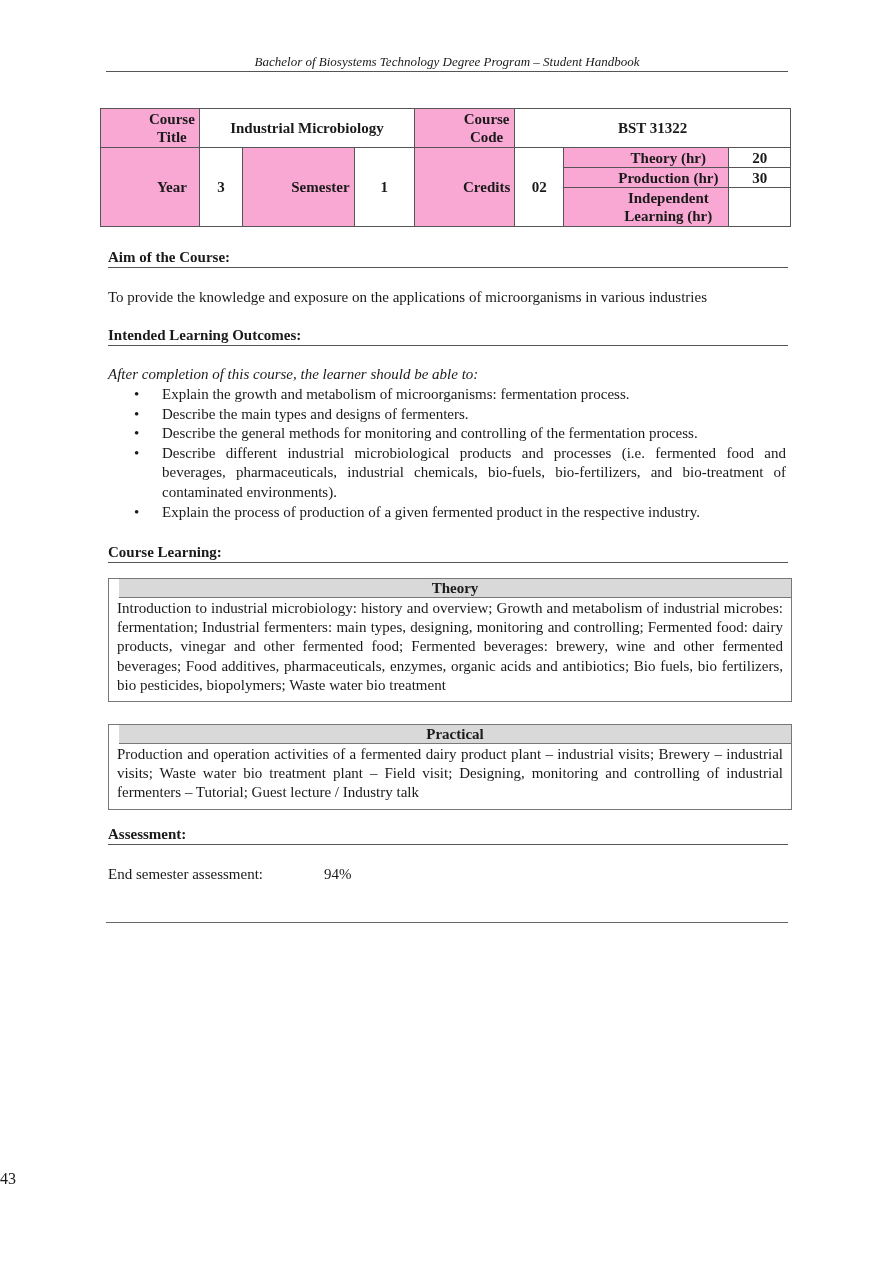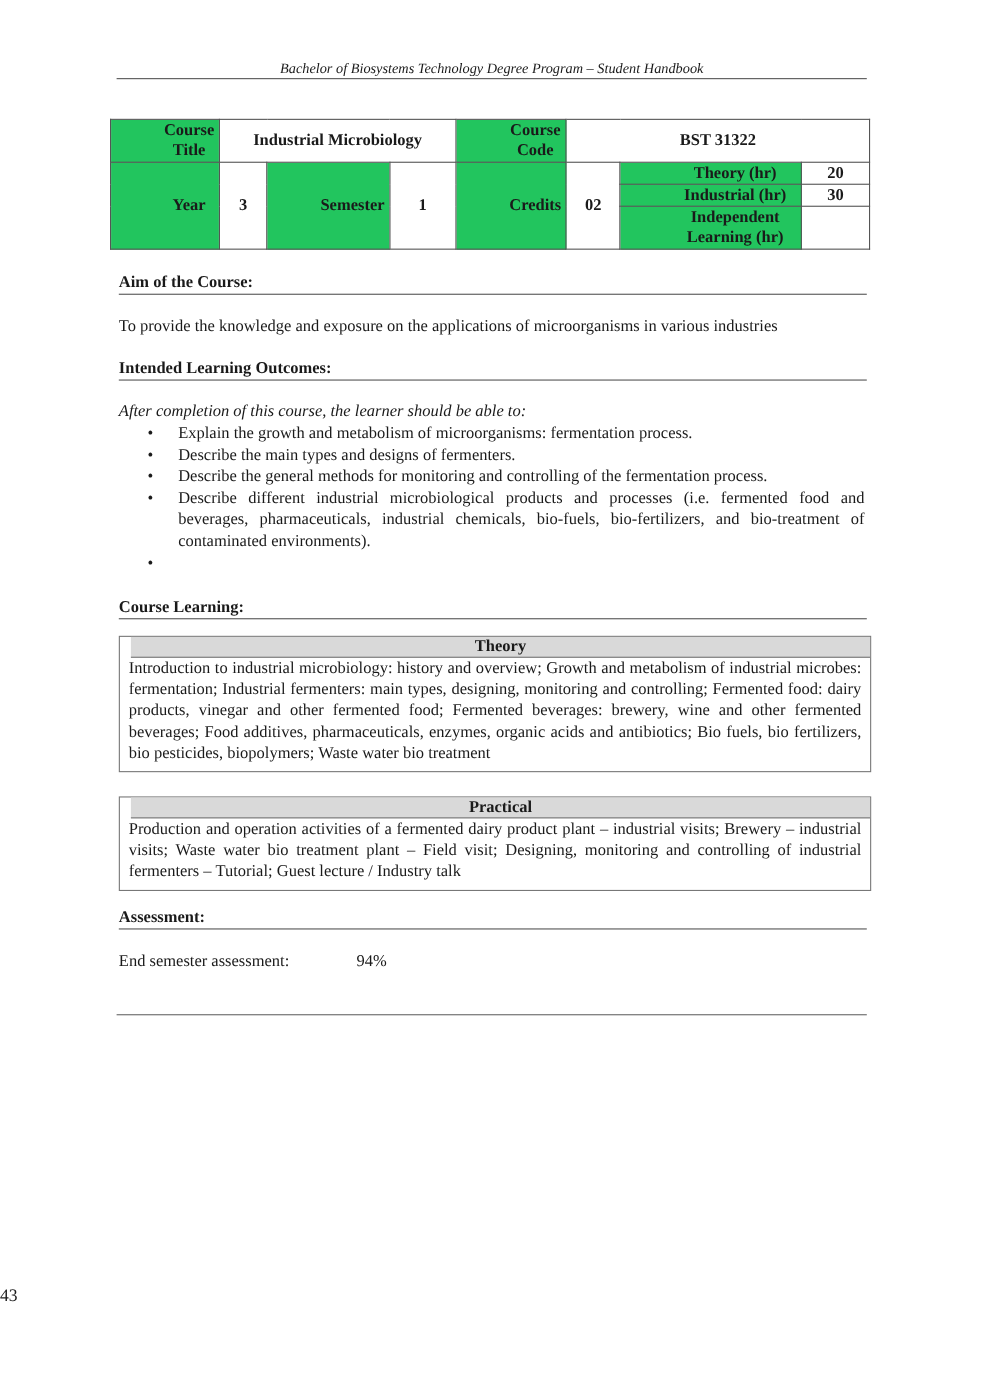--- a/index.html
+++ b/index.html
@@ -7,21 +7,21 @@
          font-family: "Liberation Serif", serif; color: #1a1a1a; }
   .running-header { position: absolute; left: 106px; top: 54px; width: 682px;
          text-align: center; font-style: italic; font-size: 13px; }
   .header-rule { position: absolute; left: 106px; top: 71px; width: 682px; height: 0;
          border-top: 1px solid #555; }
 
   table.course { position: absolute; left: 100px; top: 108px; width: 691px;
          border-collapse: collapse; font-weight: bold; font-size: 15px; }
   table.course td { border: 1px solid #555; text-align: center; vertical-align: middle;
          padding: 0 4px; line-height: 18px; }
-  table.course td.lbl { background: #22c55e; padding-left: 48px; }
+  table.course td.lbl { background: #f9a8d4; padding-left: 48px; }
 
   .section-head { position: absolute; left: 108px; width: 680px; font-weight: bold;
          font-size: 15px; border-bottom: 1px solid #555; padding-bottom: 1px; }
   .para { position: absolute; left: 108px; width: 680px; font-size: 15px; }
   .intro { position: absolute; left: 108px; top: 366px; font-style: italic; font-size: 15px; }
   ul.outcomes { position: absolute; left: 108px; top: 385px; width: 678px; margin: 0;
          padding: 0; list-style: none; font-size: 15px; line-height: 19.6px; }
   ul.outcomes li { position: relative; padding-left: 54px; text-align: justify; }
   ul.outcomes li .bullet { position: absolute; left: 26px; top: 0; }
 
@@ -67,41 +67,41 @@
     <td class="lbl" rowspan="3">Year</td>
     <td rowspan="3">3</td>
     <td class="lbl" rowspan="3">Semester</td>
     <td rowspan="3">1</td>
     <td class="lbl" rowspan="3">Credits</td>
     <td rowspan="3">02</td>
     <td class="lbl">Theory (hr)</td>
     <td>20</td>
   </tr>
   <tr style="height:20px">
-    <td class="lbl">Industrial (hr)</td>
+    <td class="lbl">Production (hr)</td>
     <td>30</td>
   </tr>
   <tr style="height:39px">
     <td class="lbl">Independent Learning (hr)</td>
     <td></td>
   </tr>
 </tbody>
   </table>
 
 <div class="section-head" style="top:249px">Aim of the Course:</div>
 <div class="para" style="top:289px">To provide the knowledge and exposure on the applications of microorganisms in various industries</div>
 
 <div class="section-head" style="top:327px">Intended Learning Outcomes:</div>
 <div class="intro">After completion of this course, the learner should be able to:</div>
 <ul class="outcomes">
   <li><span class="bullet">•</span><span>Explain the growth and metabolism of microorganisms: fermentation process.</span></li>
   <li><span class="bullet">•</span><span>Describe the main types and designs of fermenters.</span></li>
   <li><span class="bullet">•</span><span>Describe the general methods for monitoring and controlling of the fermentation process.</span></li>
   <li><span class="bullet">•</span><span>Describe different industrial microbiological products and processes (i.e. fermented food and beverages, pharmaceuticals, industrial chemicals, bio-fuels, bio-fertilizers, and bio-treatment of contaminated environments).</span></li>
-  <li><span class="bullet">•</span></li>
+  <li><span class="bullet">•</span><span>Explain the process of production of a given fermented product in the respective industry.</span></li>
 </ul>
 
 <div class="section-head" style="top:544px">Course Learning:</div>
 
 <div class="capsule" style="top:578px">
   <div class="cap-title">Theory</div>
   <div class="cap-body">Introduction to industrial microbiology: history and overview; Growth and metabolism of industrial microbes: fermentation; Industrial fermenters: main types, designing, monitoring and controlling; Fermented food: dairy products, vinegar and other fermented food; Fermented beverages: brewery, wine and other fermented beverages; Food additives, pharmaceuticals, enzymes, organic acids and antibiotics; Bio fuels, bio fertilizers, bio pesticides, biopolymers; Waste water bio treatment</div>
 </div>
 
 <div class="capsule" style="top:724px">

